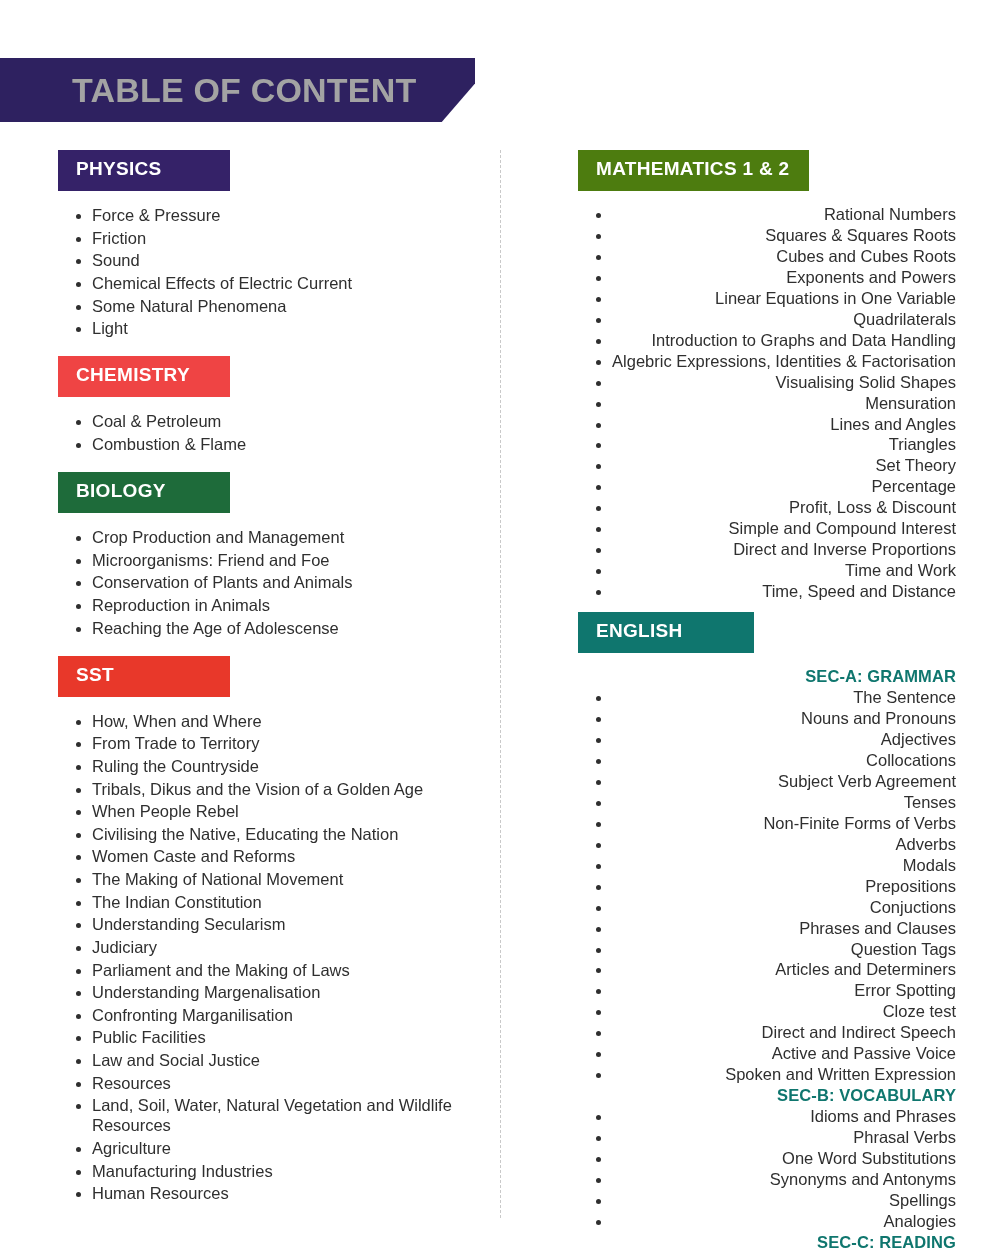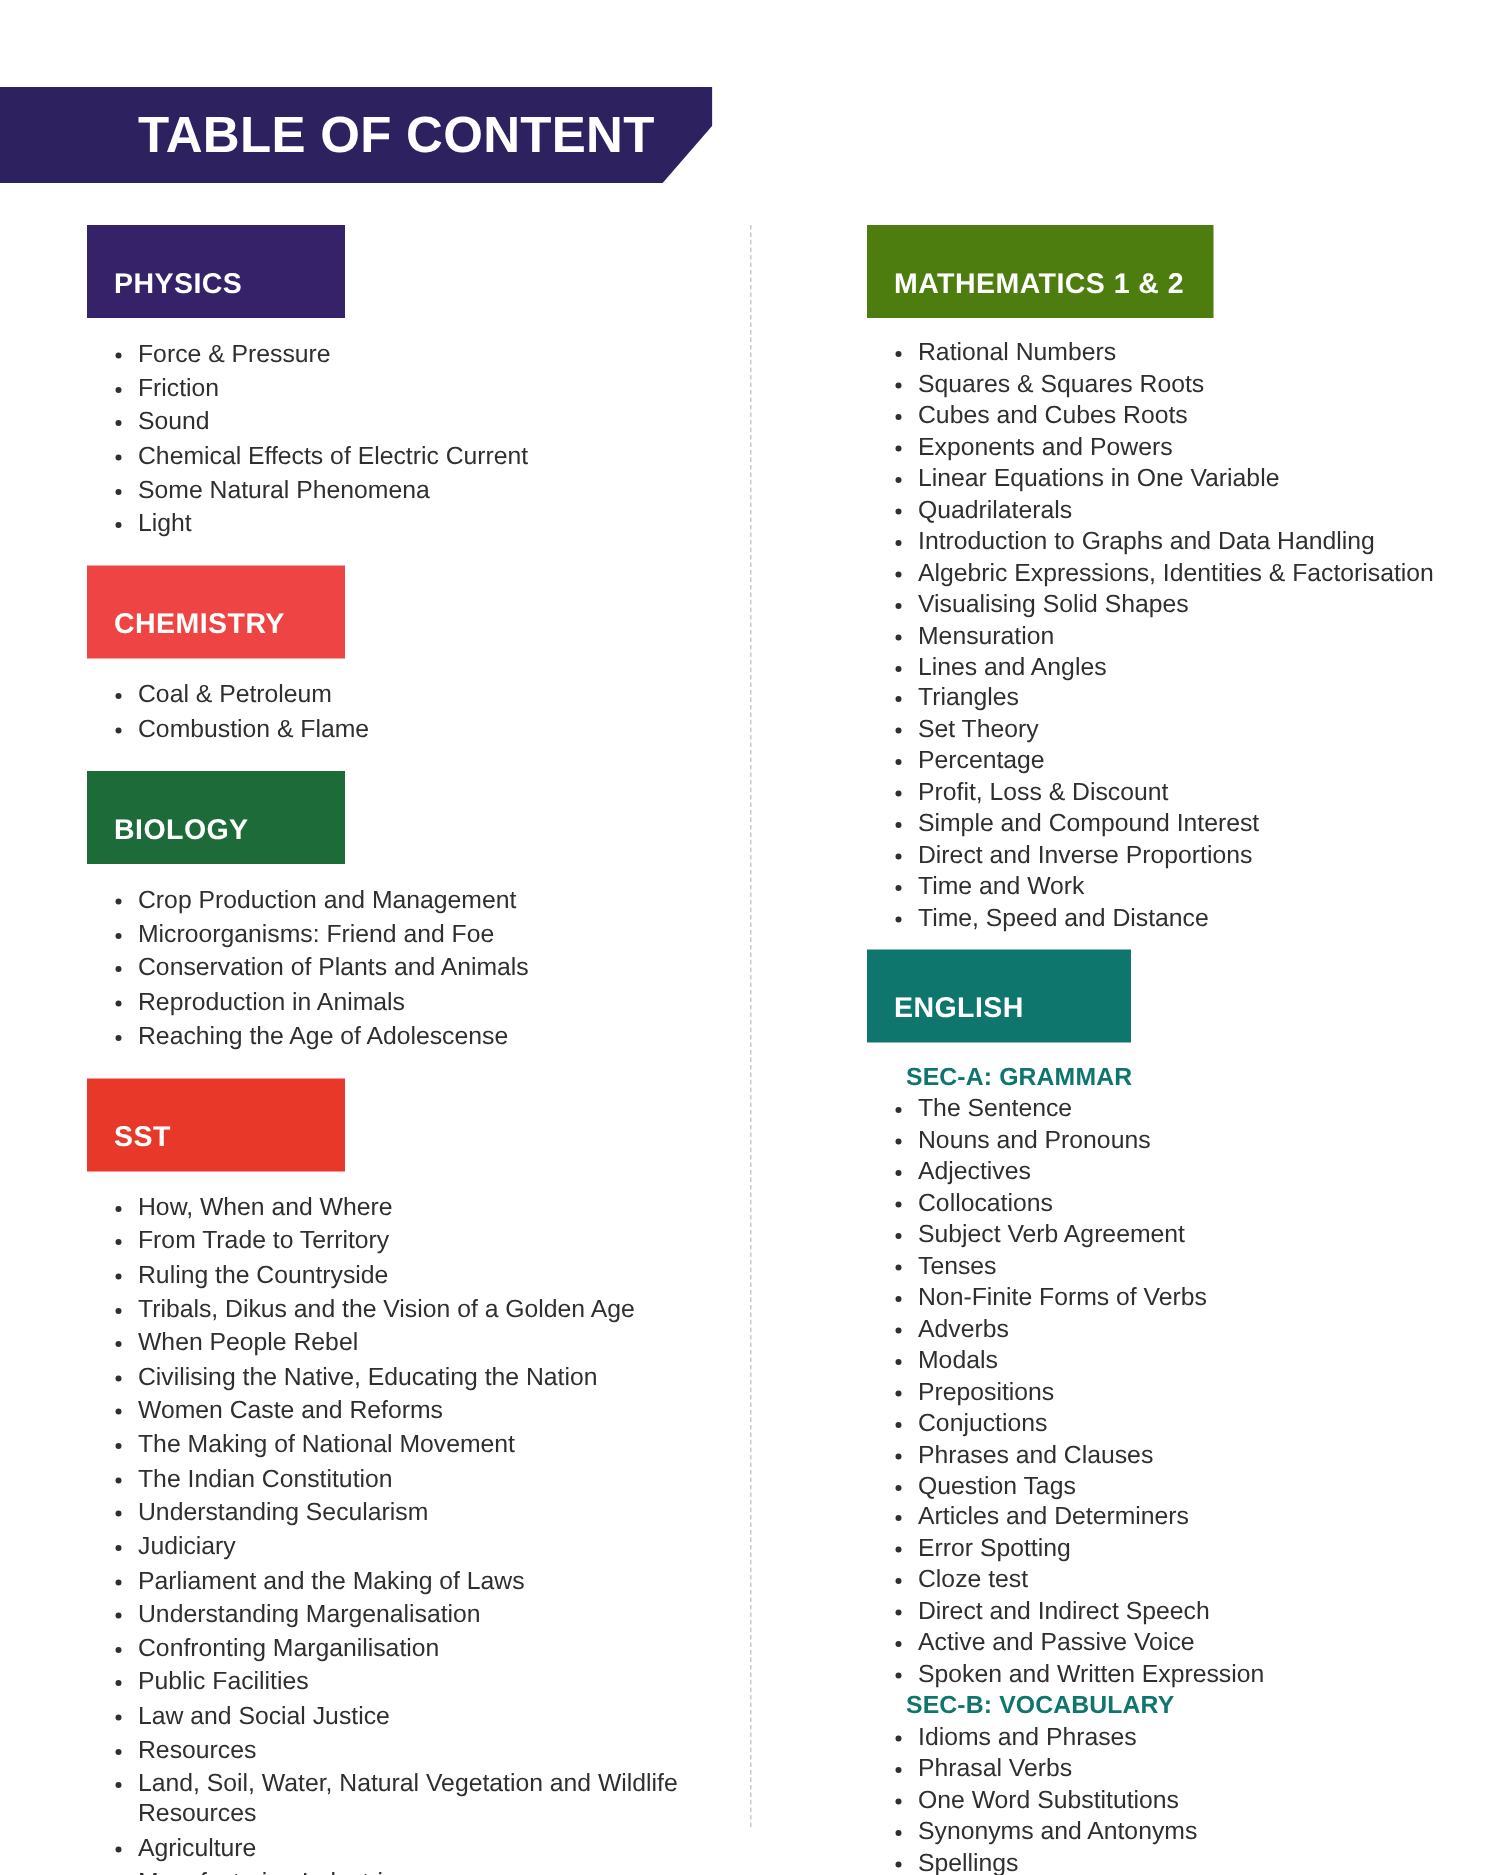--- a/index.html
+++ b/index.html
@@ -28,25 +28,25 @@
   .banner {
     width: 100%;
     height: 100%;
     background: #2E2160;
     -webkit-clip-path: polygon(0 0, 100% 0, 100% 40%, 93% 100%, 0 100%);
     clip-path: polygon(0 0, 100% 0, 100% 40%, 93% 100%, 0 100%);
     display: flex;
     align-items: center;
   }
   .banner-title {
-    color: #ffffff;
+    color: #a3a3a3;
     font-size: 34px;
     font-weight: bold;
     letter-spacing: 0.2px;
-    padding-left: 92px;
+    padding-left: 72px;
     line-height: 1;
     white-space: nowrap;
   }
 
   
   .col {
     position: absolute;
     top: 150px;
   }
   .col-left  { left: 58px;  width: 412px; }
@@ -61,21 +61,21 @@
     border-left: 1px dashed #c9c9c9;
   }
 
   
   .sec-head {
     display: inline-block;
     color: #ffffff;
     font-size: 19px;
     font-weight: bold;
     letter-spacing: 0.3px;
-    padding: 30px 20px 13px 18px;
+    padding: 9px 20px 13px 18px;
     line-height: 1;
     white-space: nowrap;
     box-sizing: border-box;
   }
   .sec-head.w-left  { min-width: 172px; }
   .sec-head.w-math  { min-width: 229px; }
   .sec-head.w-eng   { min-width: 176px; }
 
   .section { margin-bottom: 4px; }
   .section + .section { margin-top: 18px; }
@@ -87,21 +87,21 @@
     list-style-type: disc;
   }
   ul.topics li {
     font-size: 16.5px;
     line-height: 1.22;
     margin-bottom: 2.5px;
     color: #2f2f2f;
   }
   ul.topics li::marker { font-size: 15px; }
 
-  .col-right ul.topics li { font-size: 16.5px; line-height: 1.21; margin-bottom: 1px; }
+  .col-right ul.topics li { font-size: 16.5px; line-height: 1.21; margin-bottom: 1px; text-align: right; }
 
   
   ul.topics li.subhead {
     list-style: none;
     font-weight: bold;
     margin-left: -8px;
     margin-bottom: 1px;
     letter-spacing: 0.1px;
     color: #0f766e;
   }

